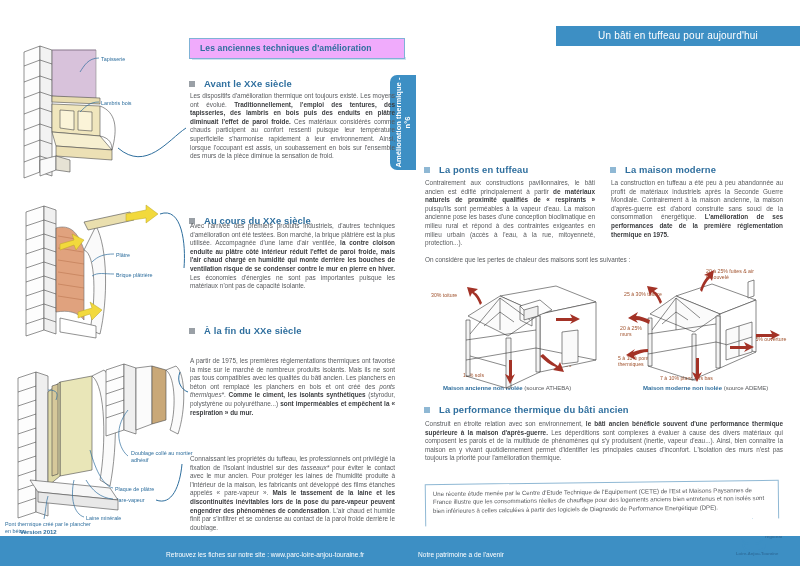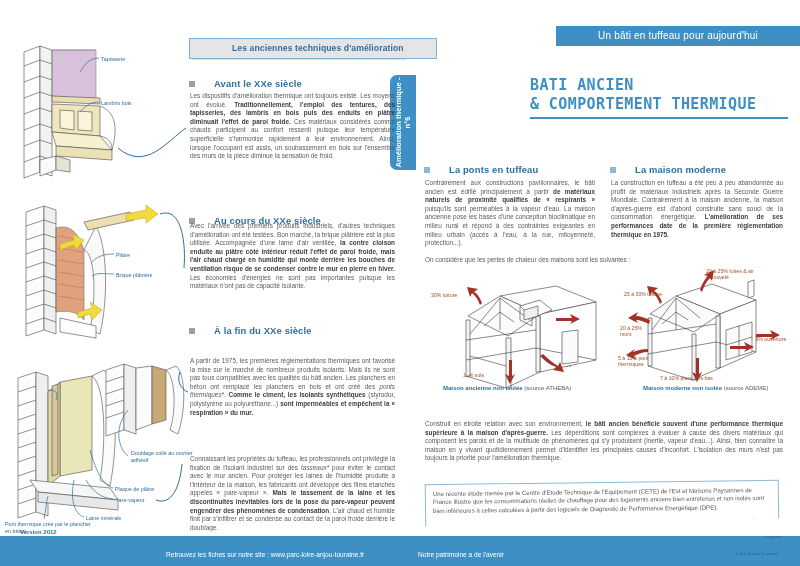--- a/index.html
+++ b/index.html
@@ -53,33 +53,33 @@
     font-family:"DejaVu Sans Mono", monospace;
     font-size:15px;font-weight:bold;line-height:19px;letter-spacing:.4px;
   }
   .maintitle .underline{
     display:block;width:258px;height:1.5px;background:#3d8fc4;margin-top:3px;
   }
 
   
   .boxhead{
     position:absolute;left:189px;top:38px;width:214px;height:19px;
-    border:1px solid #7fb2d6;background:#e5e5e5;padding-left:32px;
+    border:1px solid #7fb2d6;background:#f0abfc;
   }
   .boxhead span{
     display:block;color:#2f6f9e;font-size:8.6px;font-weight:bold;
     line-height:19px;padding-left:10px;letter-spacing:.1px;
   }
   .boxshadow{
     position:absolute;left:192px;top:57px;width:214px;height:3px;
     background:#cfe2ef;
   }
 
   
-  .sec-h{position:absolute;display:flex;align-items:center;gap:19px;justify-content:center;}
+  .sec-h{position:absolute;display:flex;align-items:center;gap:9px;justify-content:center;}
   .sec-h .sq{width:6px;height:6px;background:#9aa0a6;display:block;}
   .sec-h .sq.blue{background:#8fb8d4;}
   .sec-h .txt{color:#2f6f9e;font-size:9.4px;font-weight:bold;letter-spacing:.15px;}
 
   
   .para{
     position:absolute;color:#595b5e;font-size:6.4px;line-height:8.6px;
     text-align:justify;
   }
   .para b{color:#3b3d40;font-weight:bold;}
@@ -159,25 +159,20 @@
 
 
   <div class="subbar">
     <span>Un bâti en tuffeau pour aujourd'hui</span>
   </div>
 
   <div class="vtab">
     <div class="vtab-inner">Amélioration thermique - n°6</div>
   </div>
 
-  <div class="maintitle">
-    <div>BATI ANCIEN</div>
-    <div>&amp; COMPORTEMENT THERMIQUE</div>
-    <span class="underline"></span>
-  </div>
 
   <div class="boxshadow"></div>
   <div class="boxhead">
     <span>Les anciennes techniques d'amélioration</span>
   </div>
 
   <div class="sec-h" style="left:189px;top:78px;">
     <span class="sq"></span>
     <span class="txt">Avant le XXe siècle</span>
   </div>
@@ -236,20 +231,24 @@
   <div class="diag-label" style="left:624px;top:291px;">25 à 30% toiture</div>
   <div class="diag-label" style="left:620px;top:325px;width:34px;">20 à 25% murs</div>
   <div class="diag-label" style="left:741px;top:336px;width:48px;">10 à 15% ouverture</div>
   <div class="diag-label" style="left:618px;top:355px;width:48px;">5 à 10% ponts thermiques</div>
   <div class="diag-label" style="left:660px;top:375px;">7 à 10% planchers bas</div>
   <div class="diag-cap" style="left:643px;top:385px;">
     <span>Maison moderne non isolée</span>
     <span class="src">(source ADEME)</span>
   </div>
 
+  <div class="sec-h" style="left:424px;top:404px;">
+    <span class="sq blue"></span>
+    <span class="txt">La performance thermique du bâti ancien</span>
+  </div>
   <div class="para" style="left:425px;top:420px;width:358px;">
     <span>Construit en étroite relation avec son environnement, </span><b>le bâti ancien bénéficie souvent d'une performance thermique supérieure à la maison d'après-guerre.</b><span> Les déperditions sont complexes à évaluer à cause des divers matériaux qui composent les parois et de la multitude de phénomènes qui s'y produisent (inertie, vapeur d'eau...). Ainsi, bien connaître la maison en y vivant quotidiennement permet d'identifier les principales causes d'inconfort. L'isolation des murs n'est pas toujours la priorité pour l'amélioration thermique.</span>
   </div>
 
   <div class="callout-shadow"></div>
   <div class="callout">
     <p>Une récente étude menée par le Centre d'Etude Technique de l'Equipement (CETE) de l'Est et Maisons Paysannes de France illustre que les consommations réelles de chauffage pour des logements anciens bien entretenus et non isolés sont bien inférieures à celles calculées à partir des logiciels de Diagnostic de Performance Energétique (DPE).</p>
   </div>
 
   <div class="ill-label" style="left:101px;top:56px;">Tapisserie</div>

